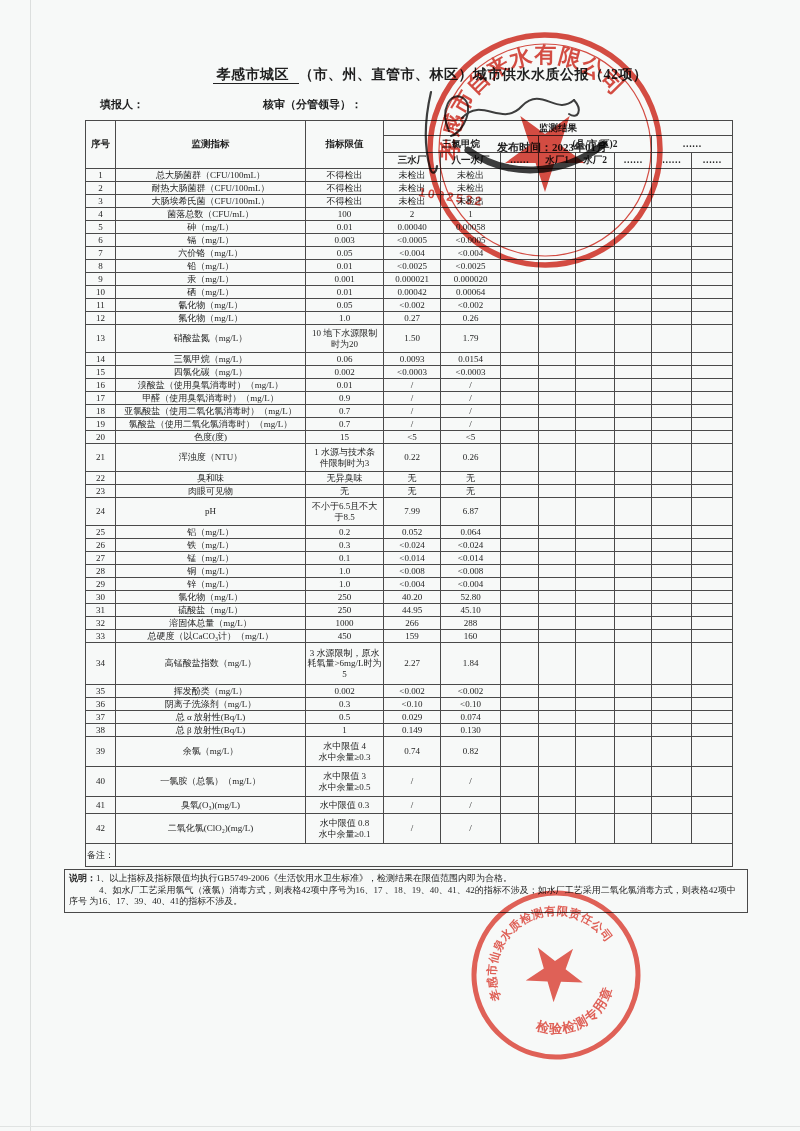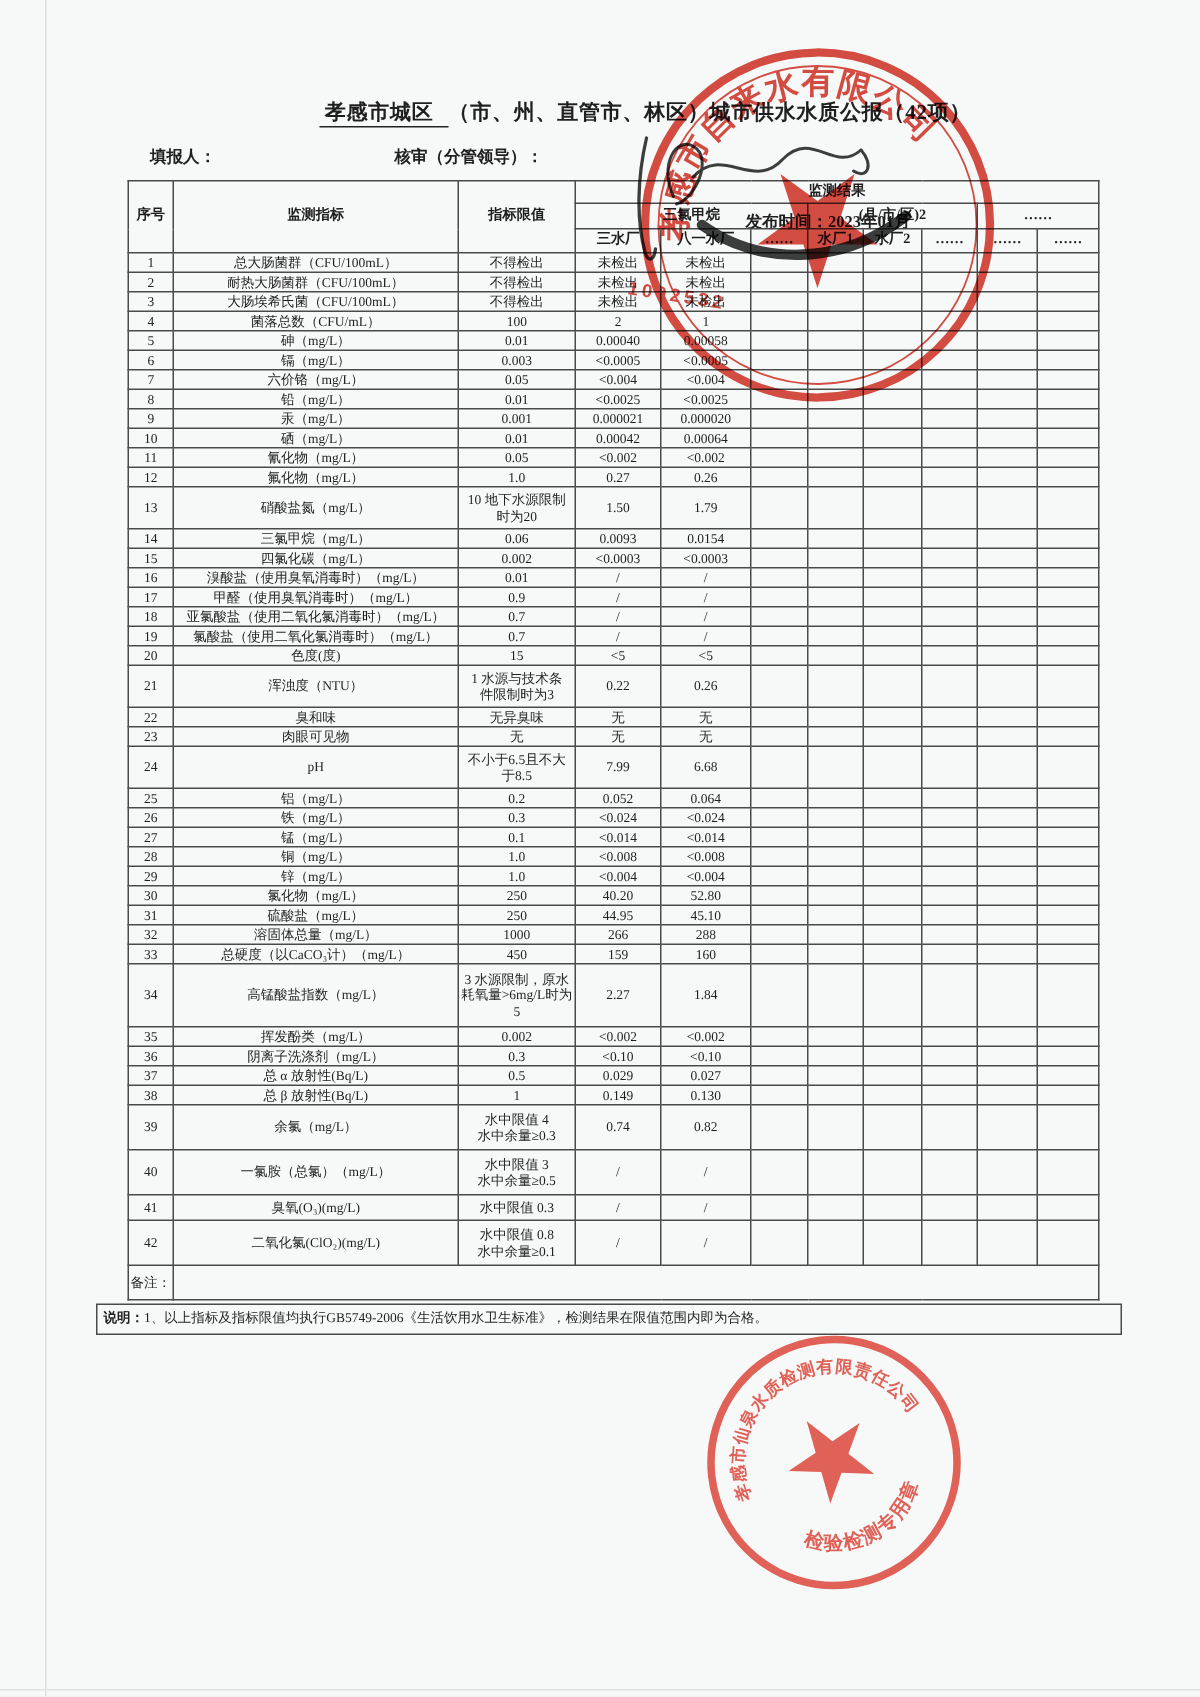--- a/index.html
+++ b/index.html
@@ -389,21 +389,21 @@
       <td></td>
       <td></td>
       <td></td>
     </tr>
         <tr style="height: 28px;">
       <td class="seq">24</td>
       <td class="name">pH</td>
       <td class="limit">不小于6.5且不大
 于8.5</td>
       <td>7.99</td>
-      <td>6.68</td>
+      <td>6.87</td>
       <td></td>
       <td></td>
       <td></td>
       <td></td>
       <td></td>
       <td></td>
     </tr>
         <tr style="height: 13px;">
       <td class="seq">25</td>
       <td class="name">铝（mg/L）</td>
@@ -560,21 +560,21 @@
       <td></td>
       <td></td>
       <td></td>
       <td></td>
     </tr>
         <tr style="height: 13px;">
       <td class="seq">37</td>
       <td class="name">总 α 放射性(Bq/L)</td>
       <td class="limit">0.5</td>
       <td>0.029</td>
-      <td>0.027</td>
+      <td>0.074</td>
       <td></td>
       <td></td>
       <td></td>
       <td></td>
       <td></td>
       <td></td>
     </tr>
         <tr style="height: 13px;">
       <td class="seq">38</td>
       <td class="name">总 β 放射性(Bq/L)</td>
@@ -647,20 +647,21 @@
     <tfoot>
       <tr class="remark-row">
         <td class="remark-label">备注：</td>
         <td colspan="10"></td>
       </tr>
     </tfoot>
   </table>
 
   <div class="notes">
     <div class="note-line"><span class="notes-label">说明：</span><span>1、以上指标及指标限值均执行GB5749-2006《生活饮用水卫生标准》，检测结果在限值范围内即为合格。</span></div>
+    <div class="note-line indent4">4、如水厂工艺采用氯气（液氯）消毒方式，则表格42项中序号为16、17 、18、19、40、41、42的指标不涉及；如水厂工艺采用二氧化氯消毒方式，则表格42项中序号 为16、17、39、40、41的指标不涉及。</div>
   </div>
 
   <svg class="overlay" style="left:400px;top:10px;width:290px;height:280px;opacity:.88" viewBox="400 10 290 280" xmlns="http://www.w3.org/2000/svg">
     <defs>
       <path id="starShapeA" d="M0,-1 L-0.225,-0.309 L-0.951,-0.309 L-0.363,0.118 L-0.588,0.809 L0,0.382 L0.588,0.809 L0.363,0.118 L0.951,-0.309 L0.225,-0.309 Z"></path>
       <path id="arcTopCompany" d="M460,127.2 A88,88 0 0 1 630,127.2" fill="none"></path>
     </defs>
     <g transform="rotate(-22 545 150)">
       <circle cx="545" cy="150" r="115" fill="none" stroke-width="5.5" stroke="#d5352a"></circle>
       <circle cx="545" cy="150" r="106" fill="none" stroke-width="1.2" stroke="#d5352a"></circle>

